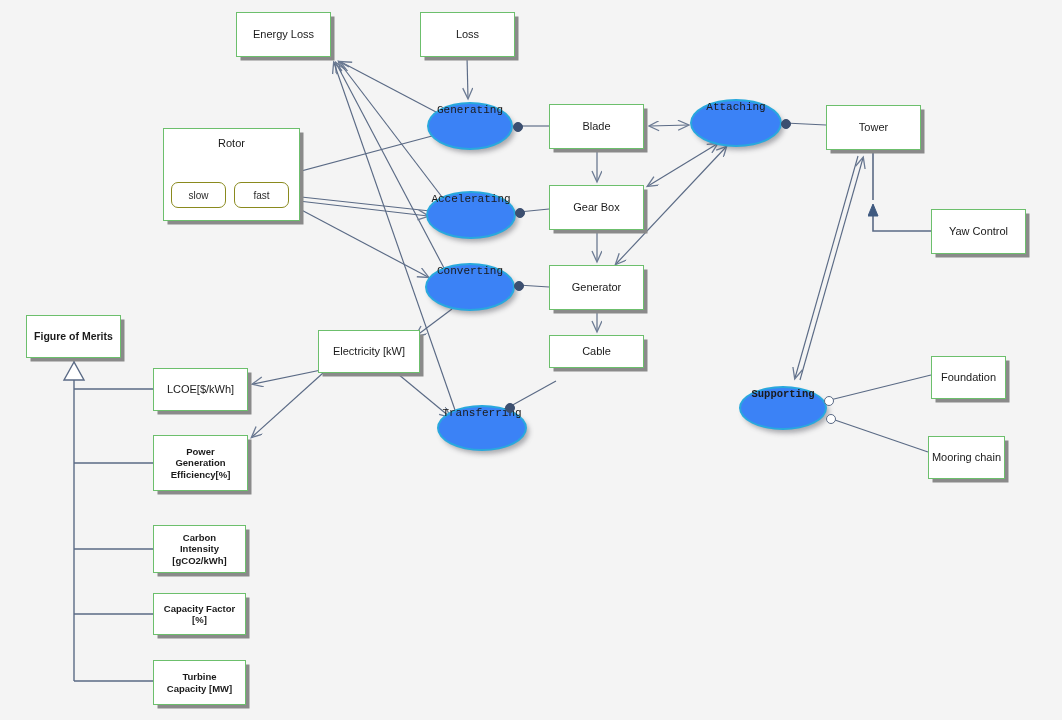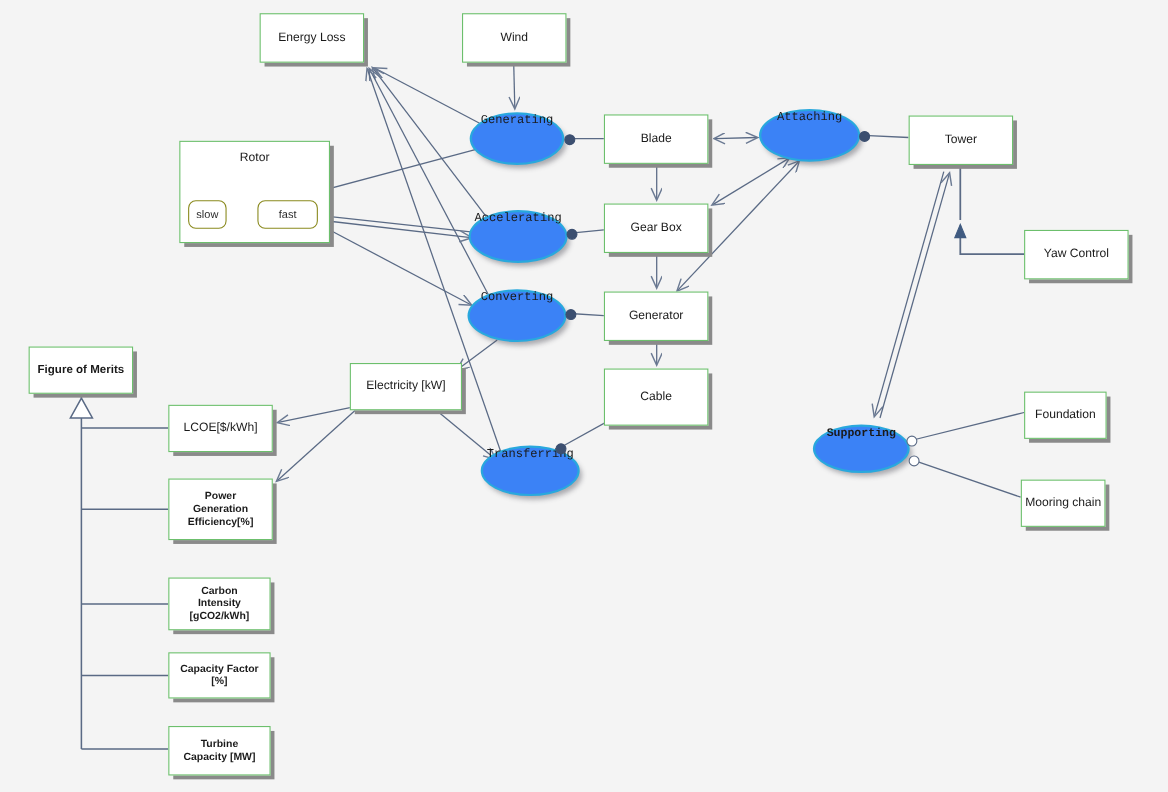--- a/index.html
+++ b/index.html
@@ -191,21 +191,21 @@
       <path d="M74,614 L153,614" stroke-width="1.4"></path>
       <path d="M74,681 L153,681" stroke-width="1.4"></path>
     </g>
   </svg>
 
   <div class="node block" style="left:236px;top:12px;width:95px;height:45px;">
     <span>Energy Loss</span>
   </div>
 
   <div class="node block" style="left:420px;top:12px;width:95px;height:45px;">
-    <span>Wind</span>
+    <span>Loss</span>
   </div>
 
   <div class="node block" style="left:549px;top:104px;width:95px;height:45px;">
     <span>Blade</span>
   </div>
 
   <div class="node block" style="left:826px;top:105px;width:95px;height:45px;">
     <span>Tower</span>
   </div>
 
@@ -214,21 +214,21 @@
   </div>
 
   <div class="node block" style="left:931px;top:209px;width:95px;height:45px;">
     <span>Yaw Control</span>
   </div>
 
   <div class="node block" style="left:549px;top:265px;width:95px;height:45px;">
     <span>Generator</span>
   </div>
 
-  <div class="node block" style="left:549px;top:335px;width:95px;height:52px;">
+  <div class="node block" style="left:549px;top:335px;width:95px;height:33px;">
     <span>Cable</span>
   </div>
 
   <div class="node block" style="left:318px;top:330px;width:102px;height:43px;">
     <span>Electricity [kW]</span>
   </div>
 
   <div class="node block" style="left:931px;top:356px;width:75px;height:43px;">
     <span>Foundation</span>
   </div>
@@ -263,21 +263,21 @@
   </div>
 
   <div class="node block" style="left:153px;top:660px;width:93px;height:45px;white-space:pre-line;font-size:9.5px;font-weight:bold;">
     <span>Turbine
 Capacity [MW]</span>
   </div>
 
   <div class="container-node" style="position:absolute;left:163px;top:128px;width:135px;height:91px;">
     <div class="container-title">Rotor</div>
   </div>
-  <div class="state" style="left:171px;top:182px;width:35px;height:26px;">
+  <div class="state" style="left:171px;top:182px;width:55px;height:26px;">
     <span>slow</span>
   </div>
   <div class="state" style="left:234px;top:182px;width:55px;height:26px;">
     <span>fast</span>
   </div>
 
   <div class="ellipse" style="left:427px;top:102px;width:86px;height:48px;">
     <span>Generating</span>
   </div>
 

